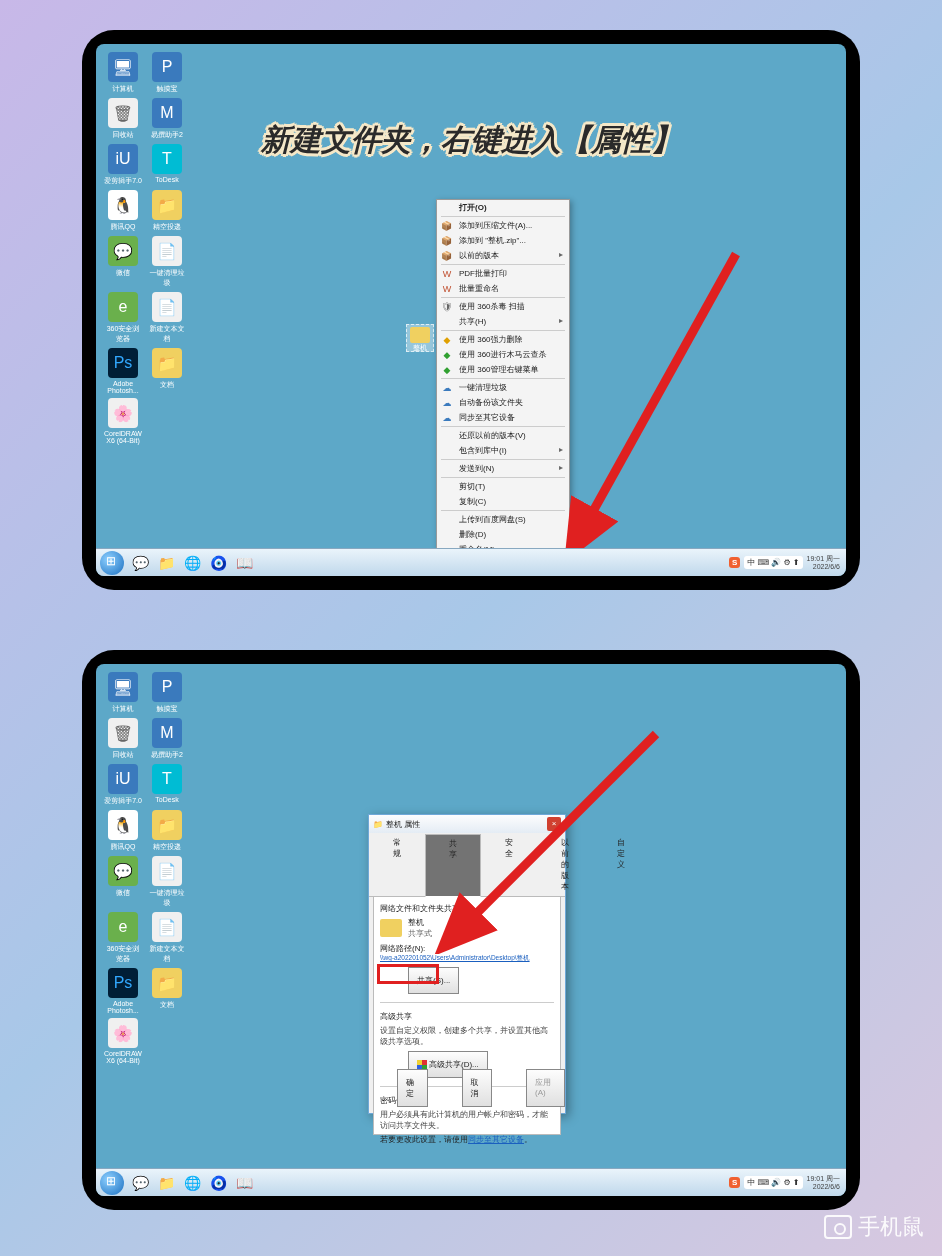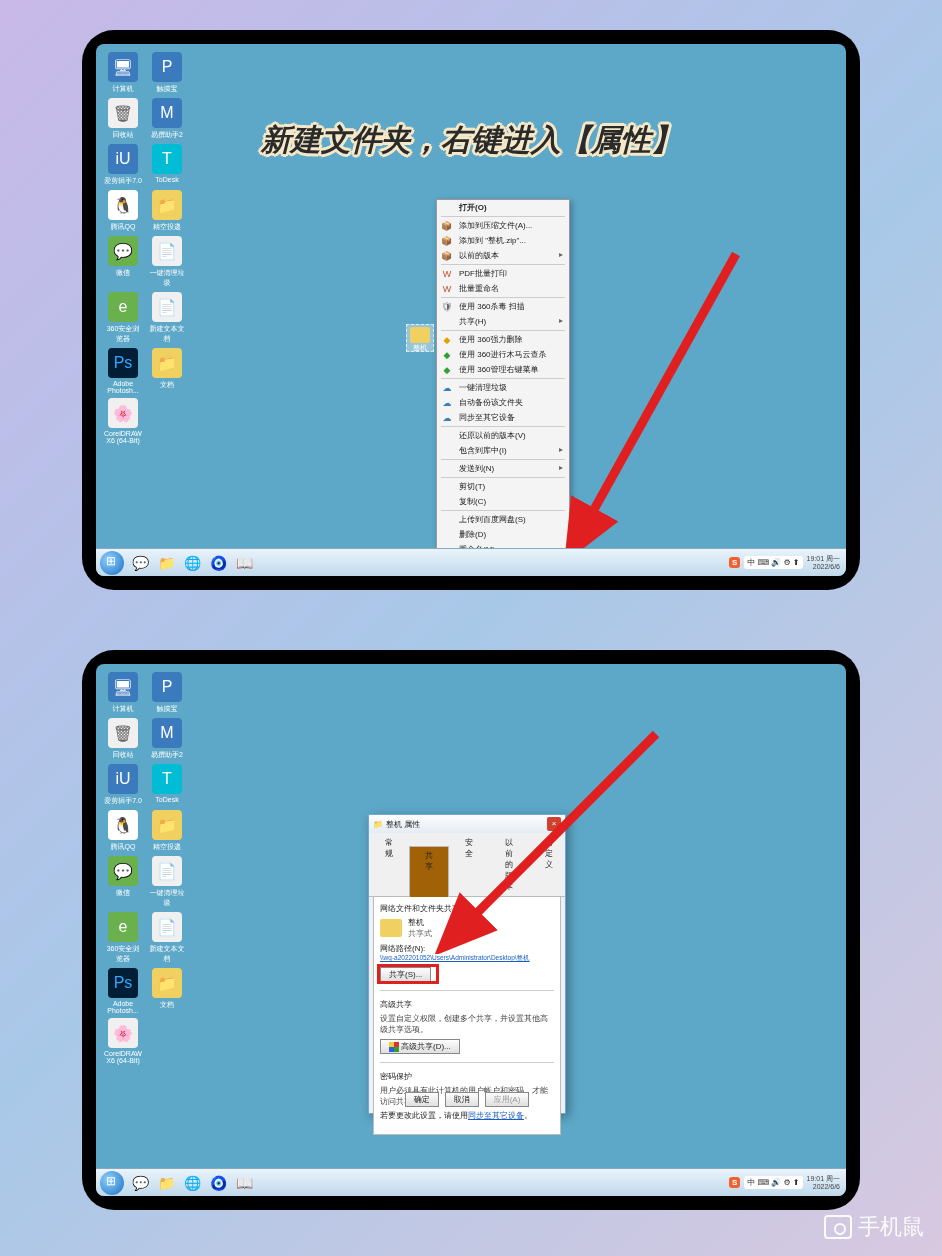--- a/index.html
+++ b/index.html
@@ -197,49 +197,50 @@
     border-radius: 2px;
     cursor: pointer;
   }
   .pd-tabs {
     display: flex;
     background: #f0f0f0;
     border-bottom: 1px solid #bbb;
     font-size: 8px;
   }
   .pd-tab {
-    padding: 3px 15px;
+    padding: 3px 23px;
     border: 1px solid transparent;
     cursor: pointer;
   }
   .pd-tab.active {
-    background: #a16207;
+    background: #737373;
     border: 1px solid #bbb;
     border-bottom-color: #fff;
-    position: relative; top: 13px;
+    position: relative; top: 1px;
   }
   .pd-body {
     background: #fff;
     margin: 0 4px 4px 4px;
     border: 1px solid #bbb;
     border-top: none;
     padding: 6px;
     height: 238px;
     position: relative;
   }
   .pd-section-title { font-size: 8px; margin-bottom: 3px; }
   .pd-folder-row { display: flex; gap: 6px; align-items: center; margin-bottom: 4px; }
   .pd-folder-ico { width: 22px; height: 18px; background: #f0d060; border-radius: 2px; }
   .pd-btn {
     border: 1px solid #888;
     background: linear-gradient(#fdfdfd,#e0e0e0);
-    padding: 1px 8px;
+    padding: 7px 8px;
     font-size: 8px;
     cursor: pointer;
     display: inline-block;
+    margin-left: 28px;
   }
   .pd-footer {
     position: absolute;
     bottom: 6px; left: 0; right: 0;
     display: flex; justify-content: center; gap: 6px;
   }
   .pd-link { color: #1a5fbf; text-decoration: underline; cursor: pointer; }
   .pd-shield {
     width: 10px; height: 10px; display: inline-block;
     background: conic-gradient(#e03030 0 25%, #30a030 0 50%, #3060e0 0 75%, #f0d030 0);

